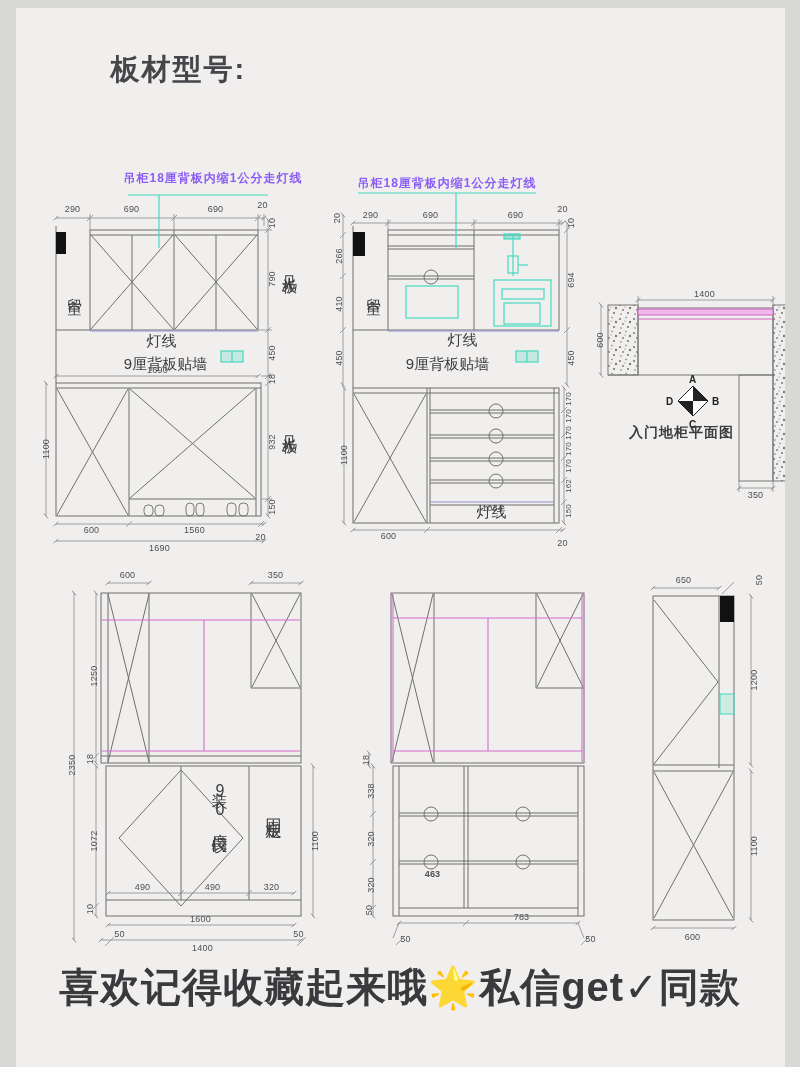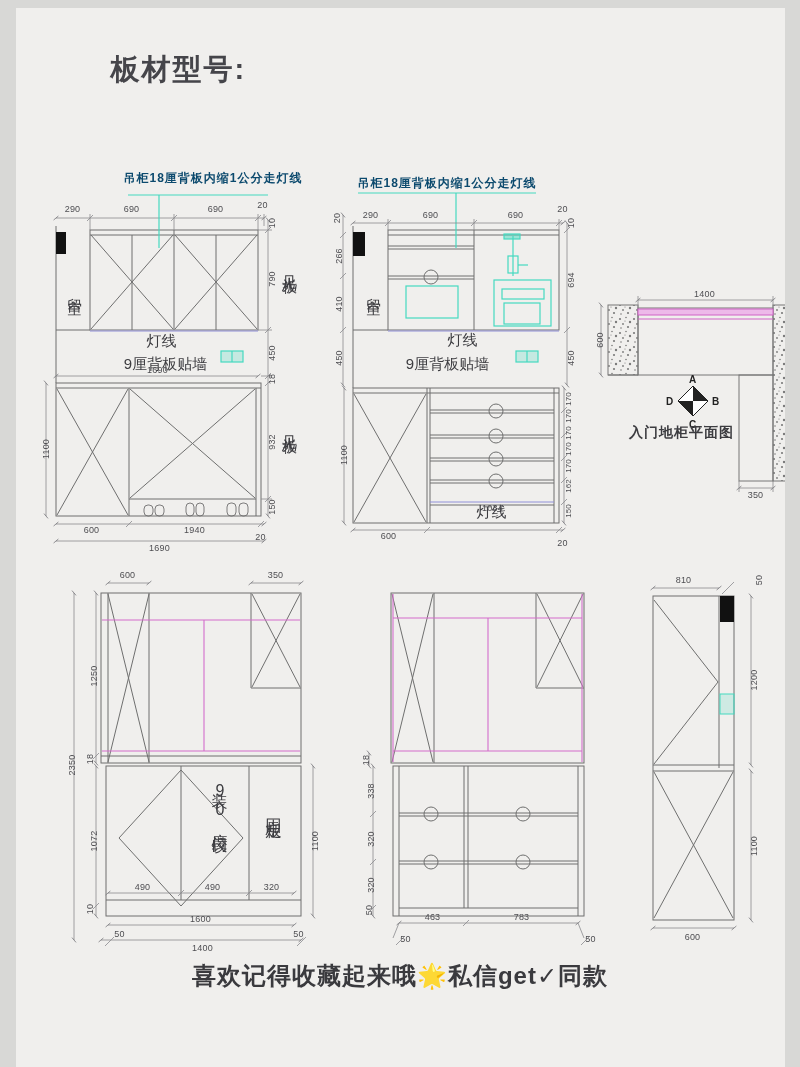--- a/index.html
+++ b/index.html
@@ -5,24 +5,24 @@
   html,body{margin:0;padding:0;}
   body{background:#d8d8d6;font-family:"Liberation Sans","DejaVu Sans",sans-serif;}
   #canvas{position:relative;width:769px;height:1067px;background:#f0efed;overflow:hidden;margin:8px auto;}
   svg{position:absolute;left:0;top:0;}
   .lbl{position:absolute;white-space:nowrap;color:#4e4e52;}
   .dl{font-size:9px;transform:translate(-50%,-50%);letter-spacing:0.2px;}
   .dlv{font-size:9px;transform:translate(-50%,-50%) rotate(-90deg);letter-spacing:0.2px;}
   .dls{font-size:8px;transform:translate(-50%,-50%) rotate(-90deg);}
   .cn{font-size:15px;color:#3c3c40;transform:translate(-50%,-50%);font-weight:500;}
   .cnv{font-size:15px;color:#3c3c40;writing-mode:vertical-rl;text-orientation:upright;font-weight:500;letter-spacing:2px;}
-  .teal{font-size:12px;color:#0c4a6e;font-weight:600;letter-spacing:1px;}
+  .teal{font-size:12px;color:#8b5cf6;font-weight:600;letter-spacing:1px;}
   .hdr-title{font-size:29px;font-weight:800;color:#45454a;letter-spacing:2px;}
   .hdr-sub{font-size:21px;font-weight:800;color:#505055;letter-spacing:1px;}
-  .footer{position:absolute;left:0;top:952px;width:100%;text-align:center;font-size:24px;font-weight:800;color:#3a3a3e;letter-spacing:1px;}
+  .footer{position:absolute;left:0;top:952px;width:100%;text-align:center;font-size:40px;font-weight:800;color:#3a3a3e;letter-spacing:1px;}
   .compass-l{font-size:10px;font-weight:700;transform:translate(-50%,-50%);color:#222;}
   .cap{font-size:14px;font-weight:600;color:#3c3c40;transform:translate(-50%,-50%);letter-spacing:1px;}
 </style>
 </head>
 <body>
 
 <div id="canvas">
 
   <svg width="800" height="1067" viewBox="0 0 800 1067">
     <defs>
@@ -304,21 +304,21 @@
   <div class="lbl cnv" style="left:49px;top:278px;">留空</div>
   <div class="lbl cnv" style="left:264px;top:255px;">见光板</div>
   <div class="lbl cn" style="left:146px;top:333px;">灯线</div>
   <div class="lbl cn" style="left:150px;top:356px;">9厘背板贴墙</div>
   <div class="lbl dl" style="left:142px;top:362px;">1690</div>
   <div class="lbl dlv" style="left:30px;top:441px;">1100</div>
   <div class="lbl dlv" style="left:256px;top:434px;">932</div>
   <div class="lbl dlv" style="left:256px;top:499px;">150</div>
   <div class="lbl cnv" style="left:264px;top:415px;">见光板</div>
   <div class="lbl dl" style="left:76px;top:522px;">600</div>
-  <div class="lbl dl" style="left:179px;top:522px;">1940</div>
+  <div class="lbl dl" style="left:179px;top:522px;">1560</div>
   <div class="lbl dl" style="left:245px;top:529px;">20</div>
   <div class="lbl dl" style="left:144px;top:540px;">1690</div>
 
   <div class="lbl teal" style="left:342px;top:167px;">吊柜18厘背板内缩1公分走灯线</div>
   <div class="lbl dl" style="left:355px;top:207px;">290</div>
   <div class="lbl dl" style="left:415px;top:207px;">690</div>
   <div class="lbl dl" style="left:500px;top:207px;">690</div>
   <div class="lbl dl" style="left:547px;top:201px;">20</div>
   <div class="lbl dlv" style="left:321px;top:210px;">20</div>
   <div class="lbl dlv" style="left:323px;top:248px;">266</div>
@@ -369,25 +369,25 @@
   <div class="lbl dl" style="left:187px;top:940px;">1400</div>
   <div class="lbl dl" style="left:283px;top:926px;">50</div>
   <div class="lbl cnv" style="left:193px;top:772px;font-size:16px;">装90度门铰</div>
   <div class="lbl cnv" style="left:247px;top:798px;font-size:16px;">固定板</div>
 
   <div class="lbl dlv" style="left:350px;top:752px;">18</div>
   <div class="lbl dlv" style="left:355px;top:783px;">338</div>
   <div class="lbl dlv" style="left:355px;top:831px;">320</div>
   <div class="lbl dlv" style="left:355px;top:877px;">320</div>
   <div class="lbl dlv" style="left:353px;top:902px;">50</div>
-  <div class="lbl dl" style="left:417px;top:909px;">463</div>
+  <div class="lbl dl" style="left:417px;top:866px;font-weight:bold;">463</div>
   <div class="lbl dl" style="left:506px;top:909px;">783</div>
   <div class="lbl dl" style="left:390px;top:931px;">50</div>
   <div class="lbl dl" style="left:575px;top:931px;">50</div>
 
-  <div class="lbl dl" style="left:668px;top:572px;">810</div>
+  <div class="lbl dl" style="left:668px;top:572px;">650</div>
   <div class="lbl dlv" style="left:743px;top:572px;">50</div>
   <div class="lbl dlv" style="left:738px;top:672px;">1200</div>
   <div class="lbl dlv" style="left:738px;top:838px;">1100</div>
   <div class="lbl dl" style="left:677px;top:929px;">600</div>
 
   <div class="footer">喜欢记得收藏起来哦🌟私信get✓同款</div>
 </div>
 
 </body></html>

